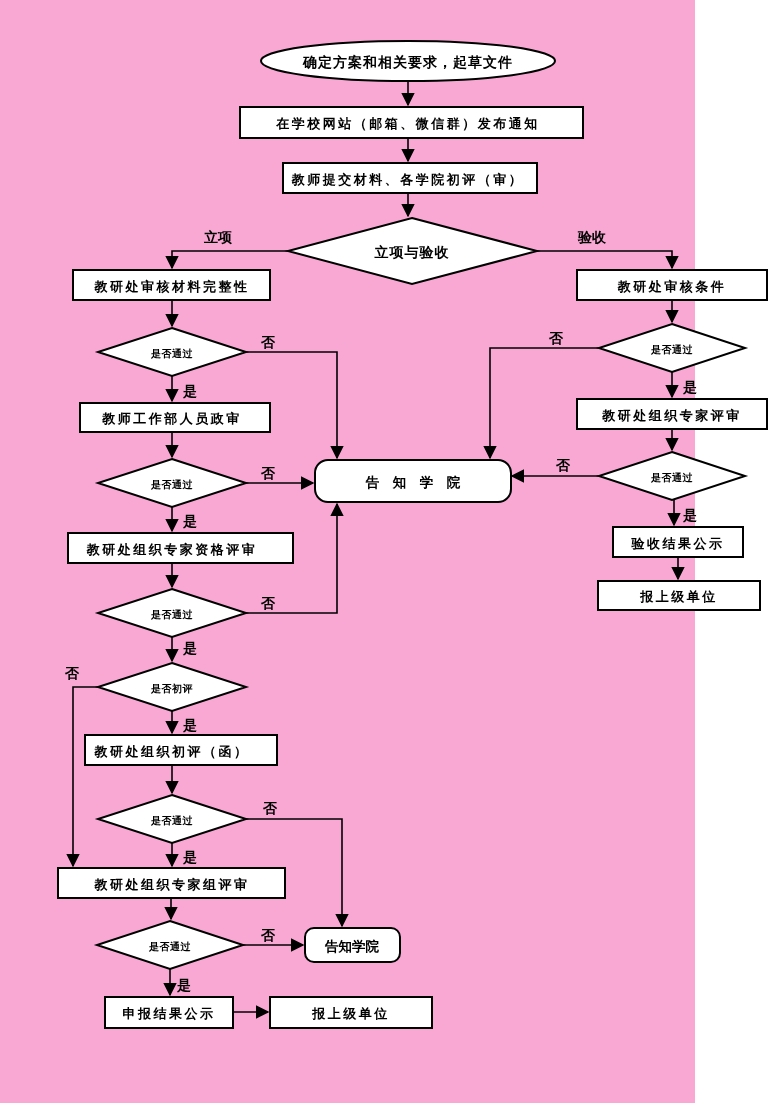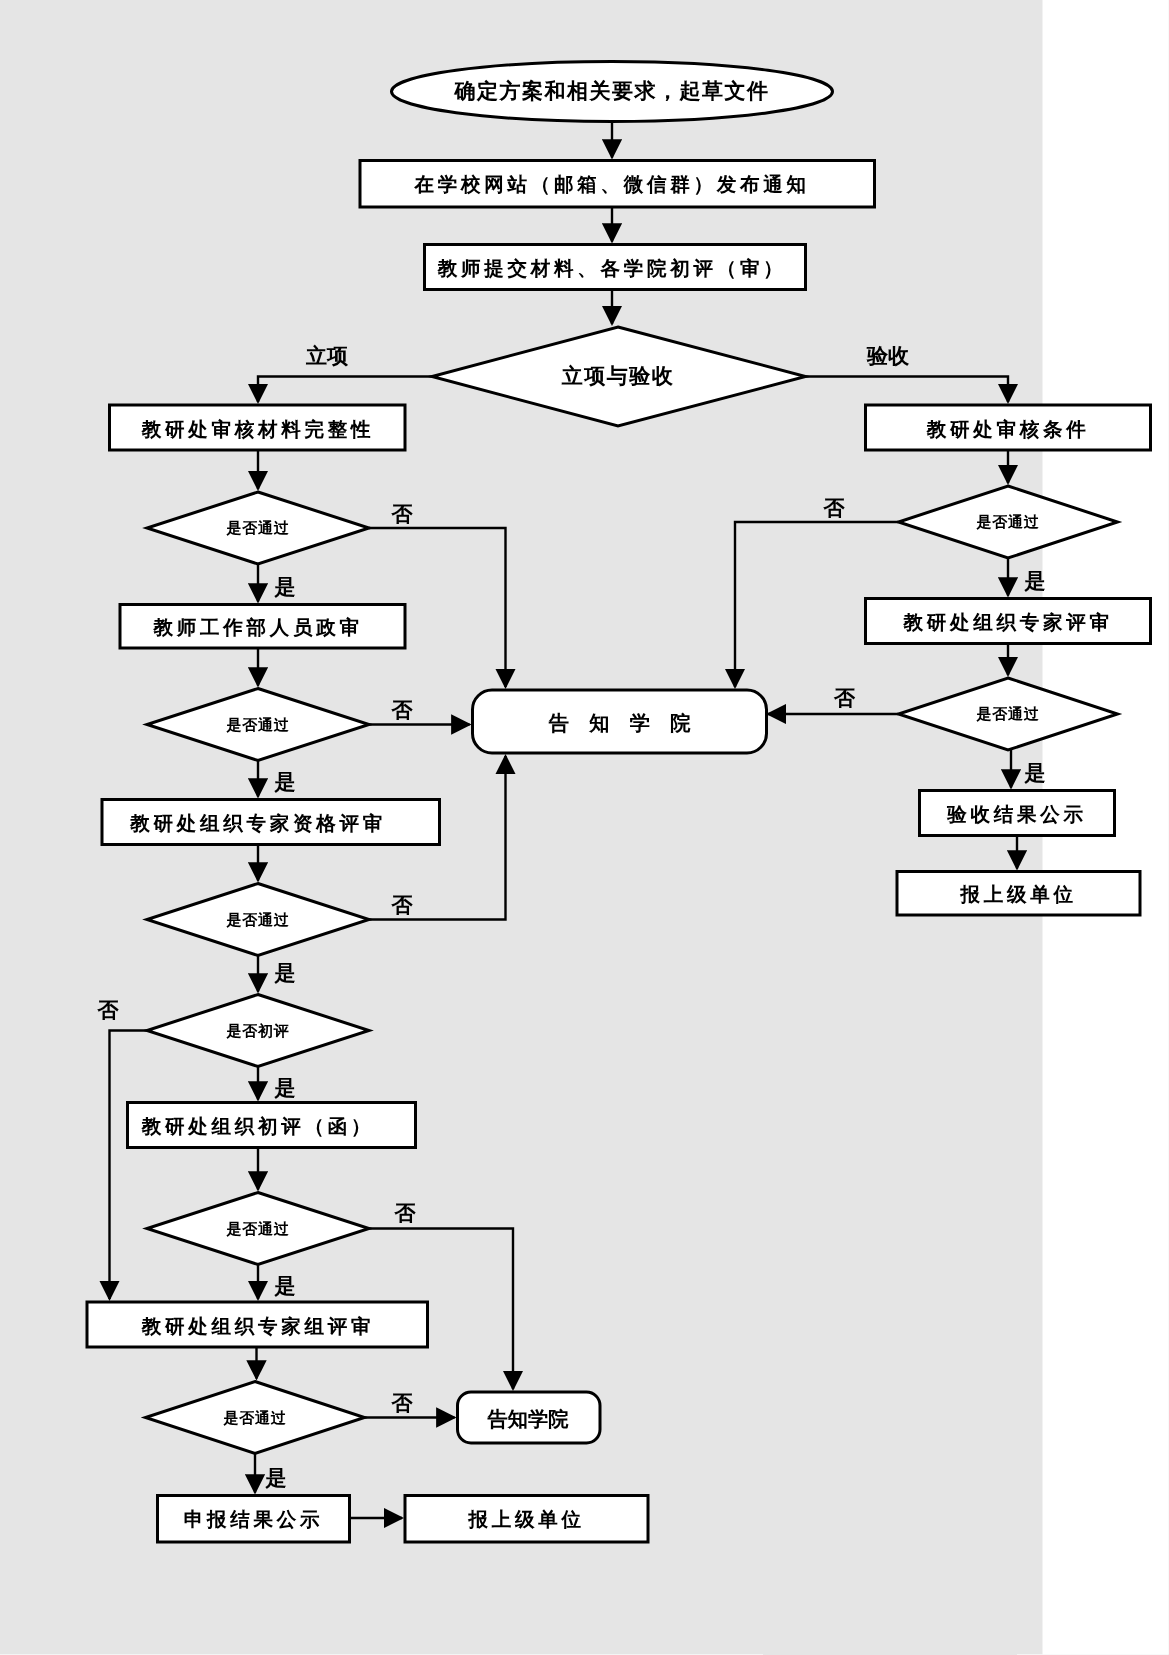--- a/index.html
+++ b/index.html
@@ -4,21 +4,21 @@
 <style>
   html, body {
     margin: 0;
     padding: 0;
     background: #ffffff;
   }
   .stage {
     position: relative;
     width: 695px;
     height: 1103px;
-    background: #e5e5e5;
+    background: #f9a8d4;
     font-family: "Liberation Serif", "DejaVu Serif", serif;
     text-align: right;
   }
   svg {
     display: block;
   }
   .shape {
     fill: #ffffff;
     stroke: #000000;
     stroke-width: 2;

